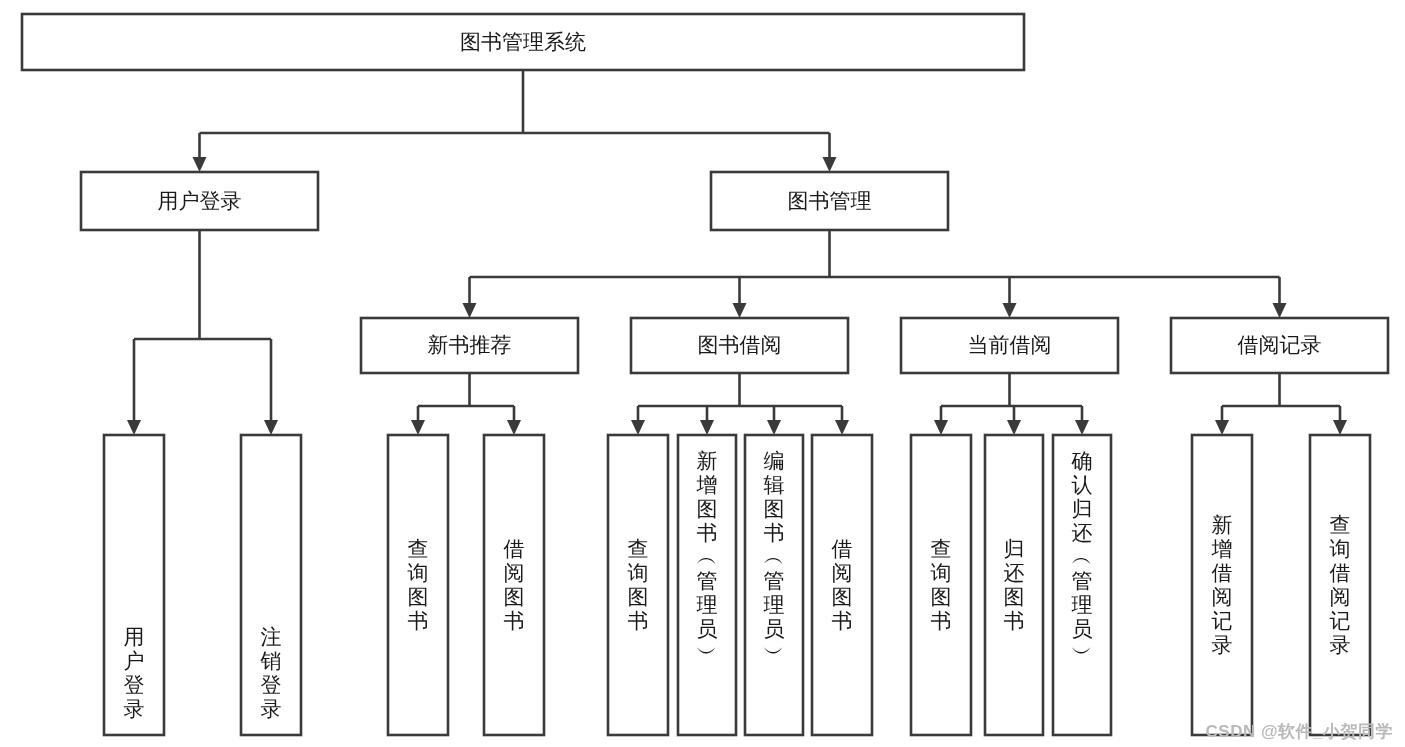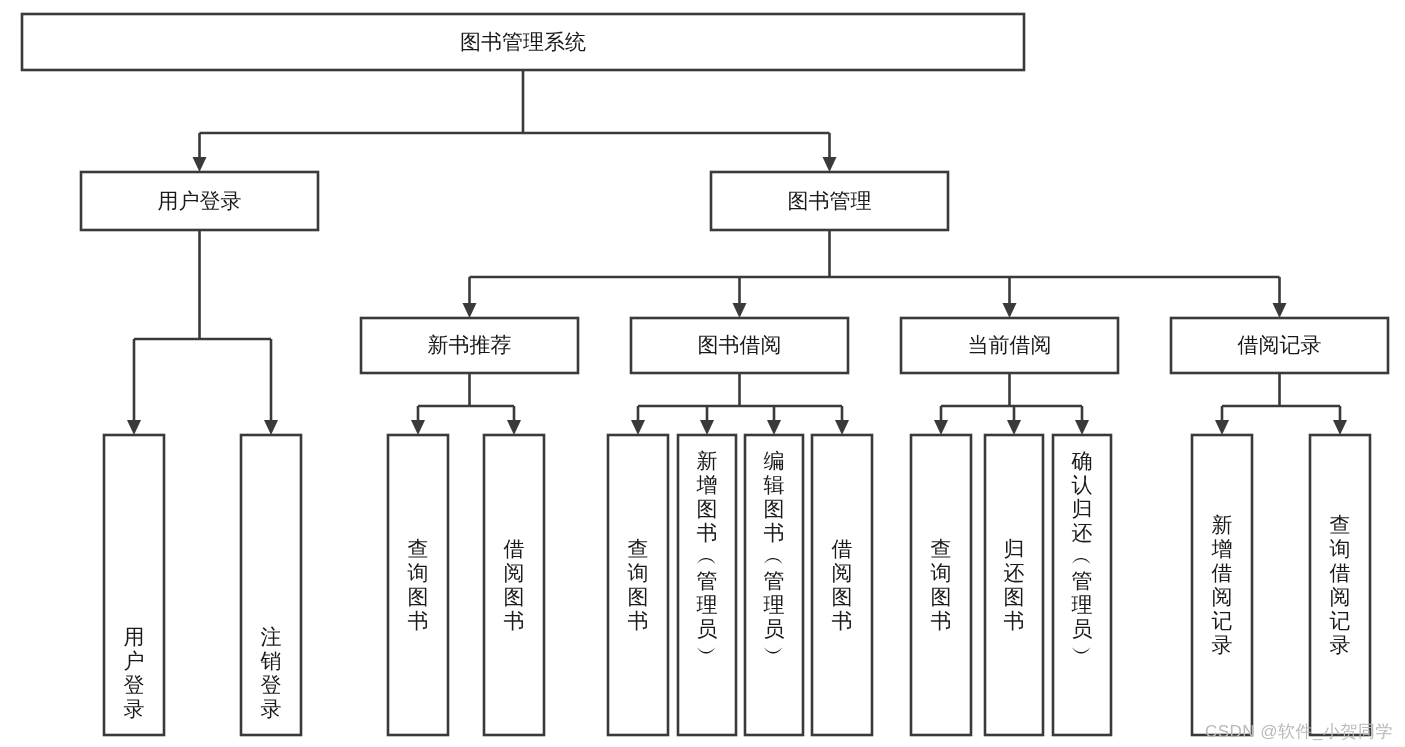--- a/index.html
+++ b/index.html
@@ -58,20 +58,21 @@
   .watermark {
     position: absolute;
     right: 12px;
     bottom: 4px;
     font-family: "Liberation Sans", "DejaVu Sans", sans-serif;
     font-size: 17px;
     color: #b9b9b9;
     letter-spacing: 0.5px;
     white-space: nowrap;
     user-select: none;
+    font-weight: bold;
   }
 </style>
 </head>
 <body>
 
 <div id="diagram-root">
   <svg class="flow" id="flow-svg" viewBox="0 0 1405 747" xmlns="http://www.w3.org/2000/svg">
     <g id="connector-layer">
         <g>
           <line x1="523" y1="70" x2="523" y2="133" class="connector"></line>

